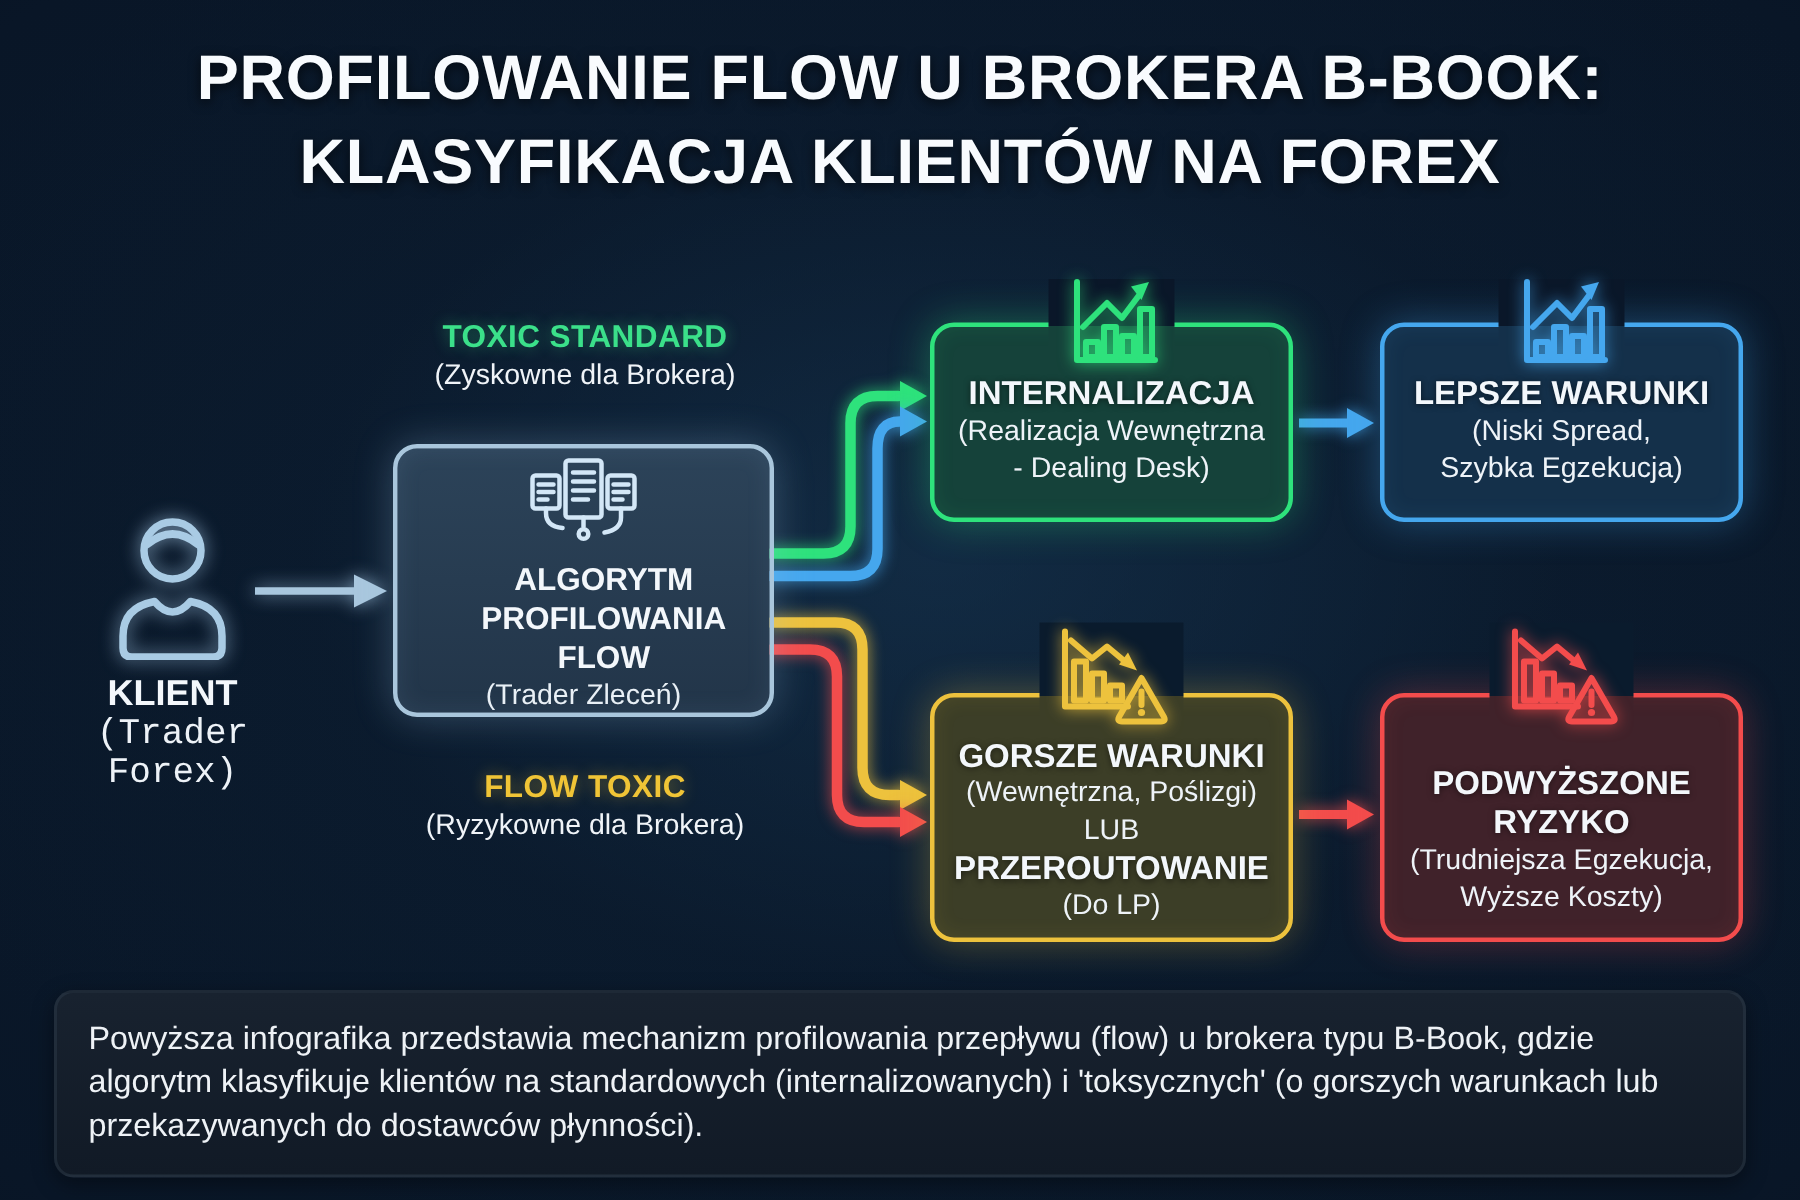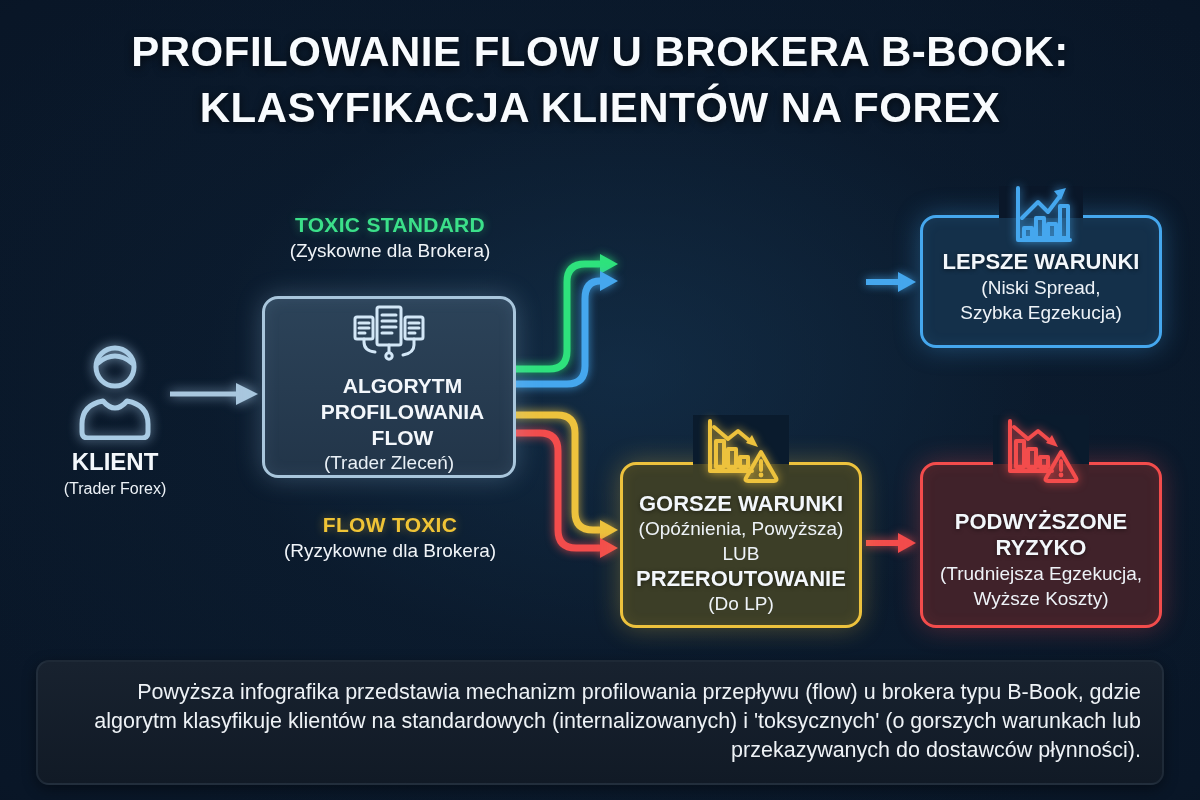--- a/index.html
+++ b/index.html
@@ -55,27 +55,27 @@
   
   .flow-label{position:absolute;left:220px;width:340px;text-align:center;z-index:2;}
   .fl-std{top:212px;} .fl-tox{top:512px;}
   .flow-label .l{font-size:21px;font-weight:700;line-height:26px;letter-spacing:.3px;}
   .fl-std .l{color:#3be08a;text-shadow:0 0 10px rgba(59,224,138,.45);}
   .fl-tox .l{color:#f0c436;text-shadow:0 0 10px rgba(240,196,54,.45);}
   .flow-label .s{font-size:19px;line-height:25px;color:#f0f4f8;}
   
   .client{position:absolute;left:40px;top:340px;width:150px;text-align:center;z-index:2;}
   .client .l{font-size:24px;font-weight:700;line-height:28px;margin-top:4px;}
-  .client .s{font-size:16px;line-height:26px;color:#edf2f7;}
+  .client .s{font-size:24px;line-height:26px;color:#edf2f7;font-family:Liberation Mono, monospace;}
   
   .footer{position:absolute;left:36px;top:660px;width:1128px;box-sizing:border-box;z-index:2;
     background:linear-gradient(180deg,#18222f 0%,#111a26 100%);
     border:2px solid #32415166;border-radius:13px;padding:16px 21px 18px 21px;
     box-shadow:0 4px 14px rgba(0,0,0,.4);}
-  .footer .txt{font-size:21.5px;line-height:29px;color:#eef2f6;text-align:right;}
+  .footer .txt{font-size:21.5px;line-height:29px;color:#eef2f6;text-align:left;}
 </style>
 </head>
 <body>
 
 <div class="stage">
 
   <div class="title">
     <div>PROFILOWANIE FLOW U BROKERA B-BOOK:</div>
     <div>KLASYFIKACJA KLIENTÓW NA FOREX</div>
   </div>
@@ -151,20 +151,38 @@
         <path d="M38,40 V46"></path>
         <circle cx="38" cy="51" r="3.2"></circle>
         <path d="M13,34 v3 q0,9 11,10"></path>
         <path d="M63,34 v3 q0,-0 0,3 q0,8 -11,10"></path>
       </g>
     </svg>
     <div class="t">ALGORYTM PROFILOWANIA FLOW</div>
     <div class="s">(Trader Zleceń)</div>
   </div>
 
+  <div class="node obox box-int">
+    <span class="icon-wrap iw-top">
+      <svg width="66" height="62" viewBox="0 0 66 62" class="glow-g">
+        <g stroke="#2ee27c" stroke-width="4" fill="none" stroke-linecap="round" stroke-linejoin="round">
+          <path d="M10,2 V54 M10,54 H62"></path>
+          <rect x="16" y="42" width="8" height="10"></rect>
+          <rect x="28" y="32" width="8" height="20"></rect>
+          <rect x="40" y="38" width="8" height="14"></rect>
+          <rect x="52" y="20" width="8" height="32"></rect>
+          <path d="M14,32 L30,16 L40,26 L52,10"></path>
+        </g>
+        <polygon points="58,2 46,5 53,14" fill="#2ee27c"></polygon>
+      </svg>
+    </span>
+    <div class="t">INTERNALIZACJA</div>
+    <div class="s">(Realizacja Wewnętrzna</div>
+    <div class="s">- Dealing Desk)</div>
+  </div>
 
   <div class="node obox box-lep">
     <span class="icon-wrap iw-top">
       <svg width="66" height="62" viewBox="0 0 66 62" class="glow-b">
         <g stroke="#45a7ee" stroke-width="4" fill="none" stroke-linecap="round" stroke-linejoin="round">
           <path d="M10,2 V54 M10,54 H62"></path>
           <rect x="16" y="42" width="8" height="10"></rect>
           <rect x="28" y="32" width="8" height="20"></rect>
           <rect x="40" y="38" width="8" height="14"></rect>
           <rect x="52" y="20" width="8" height="32"></rect>
@@ -188,21 +206,21 @@
           <rect x="38" y="42" width="8" height="10"></rect>
           <path d="M12,12 L26,24 L36,16 L48,26"></path>
           <path d="M59,37 L74,63 Q75.5,66 72,66 H46 Q42.5,66 44,63 Z"></path>
           <path d="M59,46 V55"></path>
         </g>
         <polygon points="56,32 44,28 50,20" fill="#edc23d"></polygon>
         <circle cx="59" cy="60" r="2.4" fill="#edc23d"></circle>
       </svg>
     </span>
     <div class="t">GORSZE WARUNKI</div>
-    <div class="s">(Opóźnienia, Powyższa)</div>
+    <div class="s">(Wewnętrzna, Poślizgi)</div>
     <div class="s">LUB</div>
     <div class="t">PRZEROUTOWANIE</div>
     <div class="s">(Do LP)</div>
   </div>
 
   <div class="node obox box-ryz">
     <span class="icon-wrap iw-bot">
       <svg width="78" height="74" viewBox="0 0 78 74" class="glow-r">
         <g stroke="#f34c4c" stroke-width="4" fill="none" stroke-linecap="round" stroke-linejoin="round">
           <path d="M8,6 V56 M8,56 H50"></path>

